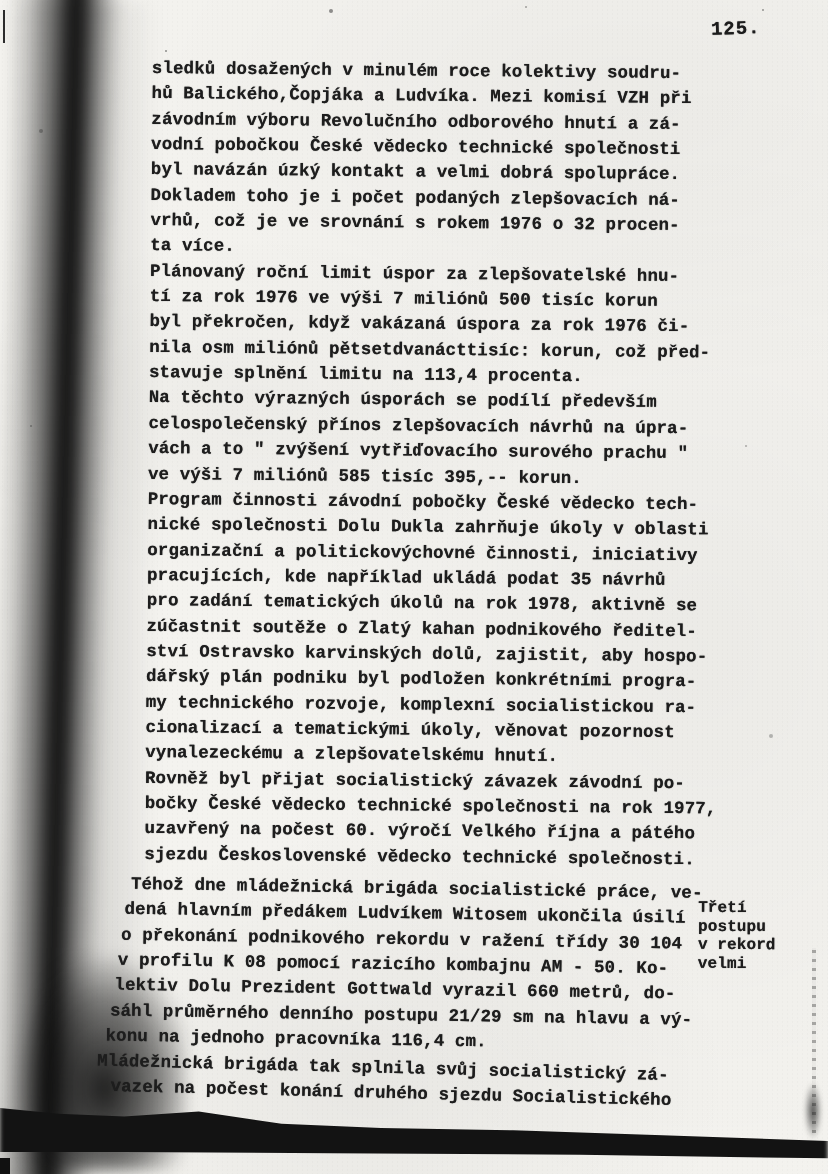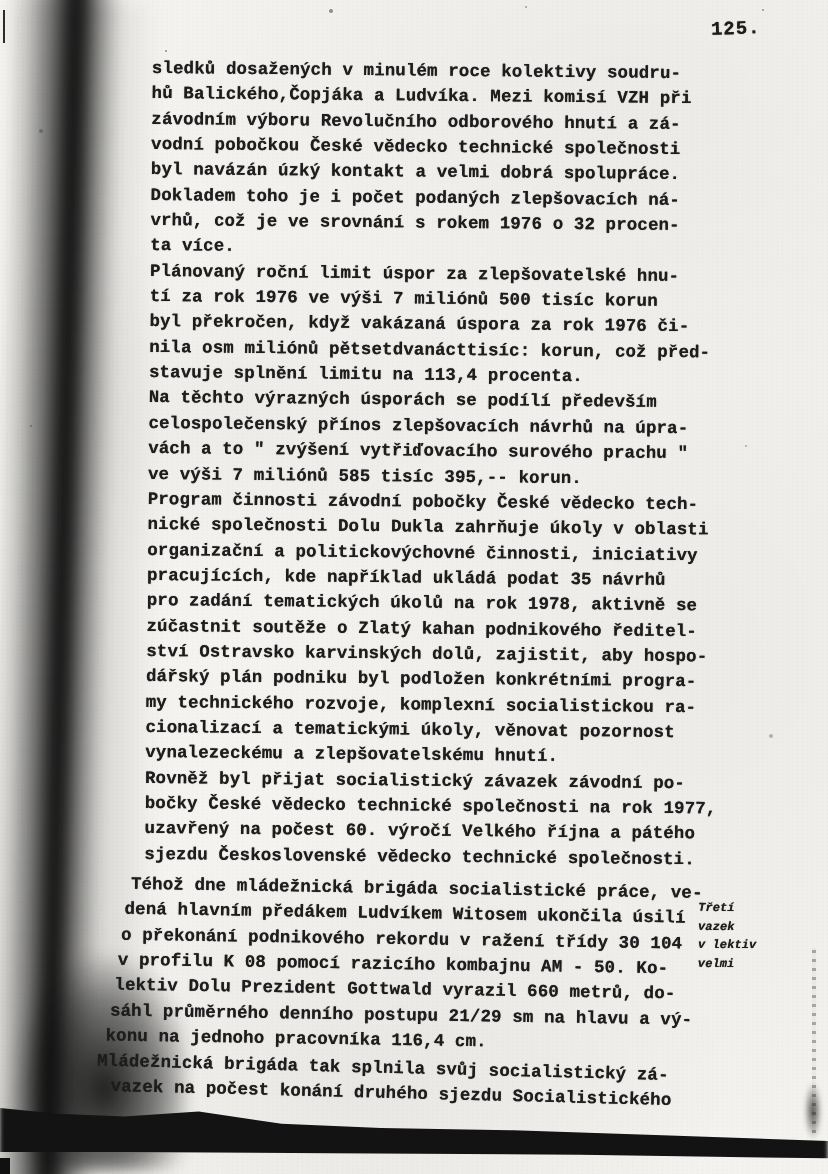--- a/index.html
+++ b/index.html
@@ -78,24 +78,23 @@
   .para-4 .line:nth-child(2){ margin-left:-6px; }
   .para-4 .line:nth-child(3){ margin-left:-9px; }
   .para-4 .line:nth-child(4){ margin-left:-12px; }
   .para-4 .line:nth-child(5){ margin-left:-15px; }
   .para-4 .line:nth-child(6){ margin-left:-19px; }
   .para-4 .line:nth-child(7){ margin-left:-23px; }
   .para-5 { margin-left:-45px; transform: rotate(0.9deg); transform-origin:0 0; }
   .para-5 .line:nth-child(2){ margin-left:14px; }
   .margin-note {
     position:absolute; left:698px; top:899px;
-    font-size:12px; font-weight:bold; line-height:18.6px; letter-spacing:0.1px;
+    font-size:16px; font-weight:bold; line-height:18.6px; letter-spacing:0.1px;
     color:#1d1d1d; text-shadow:0 0 0.8px rgba(25,25,25,0.85);
     transform: rotate(0.3deg);
-    font-style: italic;
   }
 </style>
 </head>
 <body>
 
 <div class="paper">
   <div class="gutter-haze"></div>
   <div class="gutter"></div>
   <div class="gutter-flare"></div>
   <div class="bottom-band"></div>
@@ -159,17 +158,17 @@
         <div class="line">konu na jednoho pracovníka 116,4 cm.</div>
       </div>
       <div class="para para-5">
         <div class="line">Mládežnická brigáda tak splnila svůj socialistický zá-</div>
         <div class="line">vazek na počest konání druhého sjezdu Socialistického</div>
       </div>
     </div>
 
   <div class="margin-note">
       <div class="line">Třetí</div>
-      <div class="line">vazek</div>
-      <div class="line">v lektiv</div>
+      <div class="line">postupu</div>
+      <div class="line">v rekord</div>
       <div class="line">velmi</div>
     </div>
 </div>
 
 </body></html>

